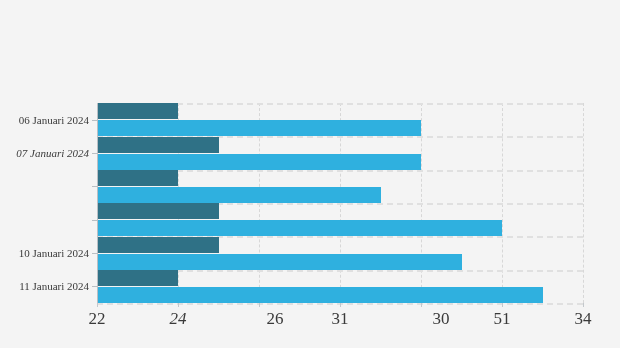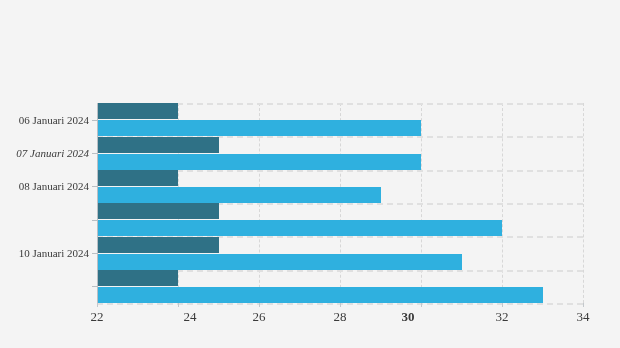--- a/index.html
+++ b/index.html
@@ -82,21 +82,21 @@
     left: 92px;
     width: 5px;
     height: 1px;
     background: #b9bfc4;
   }
 
   
   .x-tick-label {
     position: absolute;
     top: 268px;
-    font-size: 13px;
+    font-size: 17px;
     color: #3a3a3a;
     transform: translateX(-50%);
     white-space: nowrap;
   }
   .x-tick-mark {
     position: absolute;
     top: 262px;
     width: 1px;
     height: 4px;
     background: #c3c8cc;
@@ -135,33 +135,33 @@
       <div class="bar series-1" title="11 Januari 2024 — series-2: 33" style="top: 183.833px; width: 445.5px; background: rgb(47, 176, 223);"></div>
       <div class="gridline-h" style="top: 200px;"></div>
     </div>
 
   <div id="y-axis-line"></div>
 
 <div class="cat-label" style="top: 78.6667px;">06 Januari 2024</div>
     <div class="cat-tick" style="top: 78.6667px;"></div>
     <div class="cat-label" style="top: 112px; font-style: italic;">07 Januari 2024</div>
     <div class="cat-tick" style="top: 112px;"></div>
-    <div class="cat-label" style="top: 145.333px;">08 Januari 2024</div>
     <div class="cat-tick" style="top: 145.333px;"></div>
     <div class="cat-tick" style="top: 178.667px;"></div>
     <div class="cat-label" style="top: 212px; font-family: Liberation Serif, serif;">10 Januari 2024</div>
     <div class="cat-tick" style="top: 212px;"></div>
+    <div class="cat-label" style="top: 245.333px;">11 Januari 2024</div>
     <div class="cat-tick" style="top: 245.333px;"></div>
     <div class="x-tick-mark" style="left: 97px;"></div>
     <div class="x-tick-label" style="left: 97px;">22</div>
     <div class="x-tick-mark" style="left: 178px;"></div>
-    <div class="x-tick-label" style="left: 190px;">24</div>
+    <div class="x-tick-label" style="left: 178px; font-style: italic;">24</div>
     <div class="x-tick-mark" style="left: 259px;"></div>
-    <div class="x-tick-label" style="left: 259px;">26</div>
+    <div class="x-tick-label" style="left: 275px;">26</div>
     <div class="x-tick-mark" style="left: 340px;"></div>
-    <div class="x-tick-label" style="left: 340px;">28</div>
+    <div class="x-tick-label" style="left: 340px;">31</div>
     <div class="x-tick-mark" style="left: 421px;"></div>
-    <div class="x-tick-label" style="left: 408px; font-weight: bold;">30</div>
+    <div class="x-tick-label" style="left: 441px;">30</div>
     <div class="x-tick-mark" style="left: 502px;"></div>
-    <div class="x-tick-label" style="left: 502px;">32</div>
+    <div class="x-tick-label" style="left: 502px;">51</div>
     <div class="x-tick-mark" style="left: 583px;"></div>
     <div class="x-tick-label" style="left: 583px; text-align: right;">34</div>
   </div>
 
 </body></html>

